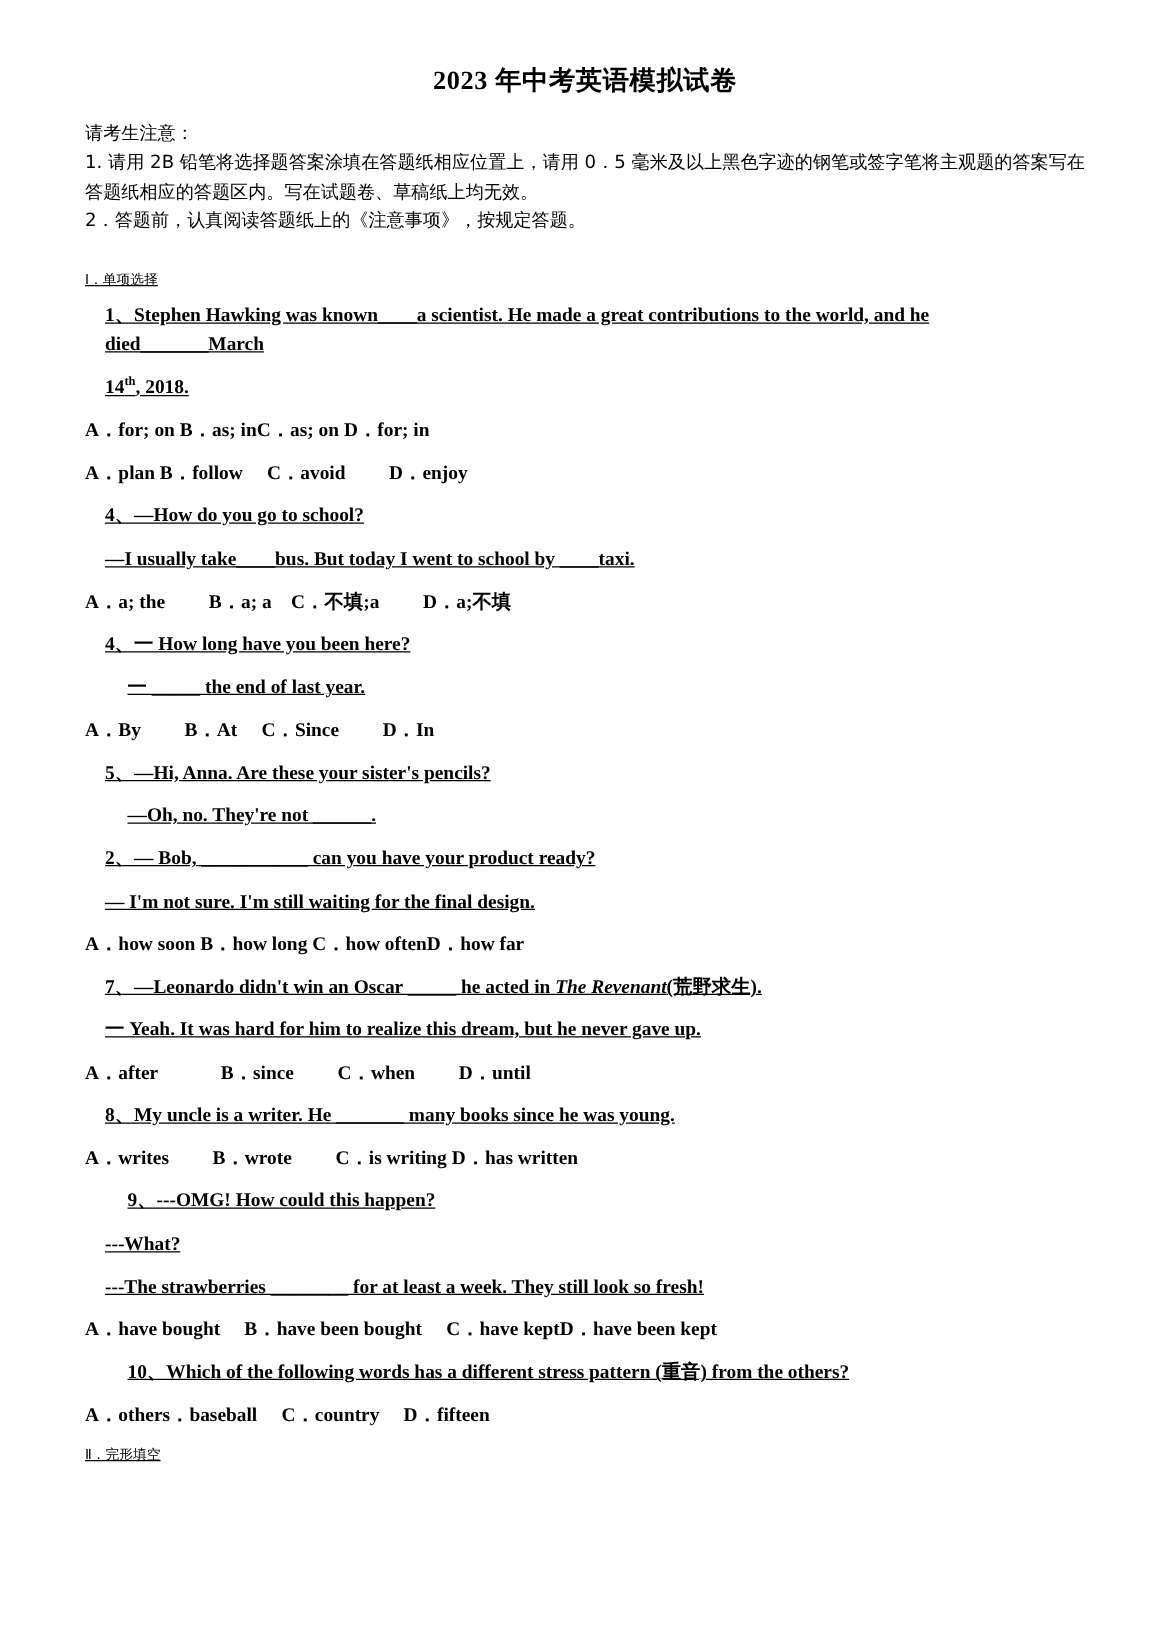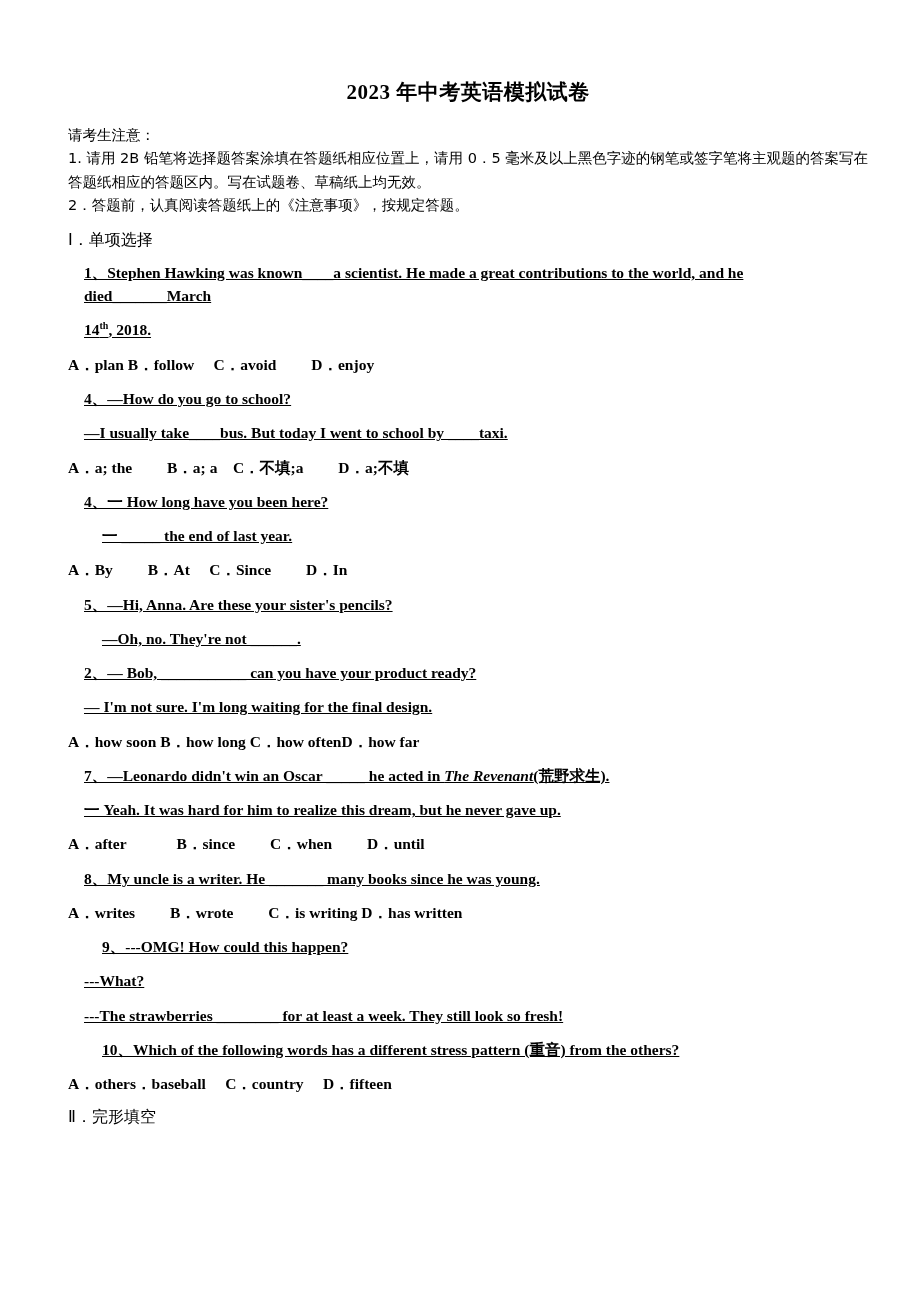--- a/index.html
+++ b/index.html
@@ -14,44 +14,45 @@
     color: #000000;
   }
   .page {
     position: relative;
     width: 920px;
     min-height: 1302px;
     padding: 0;
     box-sizing: border-box;
   }
   .inner {
-    padding: 78px 52px 20px 68px;
+    padding: 50px 52px 20px 68px;
   }
   h1.doc-title {
     font-family: "Liberation Serif", "DejaVu Serif", serif;
     font-size: 21px;
     font-weight: bold;
     text-align: center;
     margin: 0 0 18px 0;
     letter-spacing: 0.5px;
   }
   .notice-line {
     font-family: "DejaVu Sans", "Liberation Sans", sans-serif;
     font-size: 14.5px;
     line-height: 1.62;
     margin: 0;
     text-align: justify;
   }
   .notice-block {
-    margin-bottom: 12px;
+    margin-bottom: 26px;
   }
   .section-head {
     font-family: "DejaVu Sans", "Liberation Sans", sans-serif;
-    font-size: 16px;
+    font-size: 11px;
     margin: 12px 0 10px 0;
+    text-decoration: underline;
   }
   .q {
     font-size: 15.5px;
     font-weight: bold;
     line-height: 1.5;
     margin: 0 0 11px 16px;
     text-decoration: underline;
   }
   .q.indent {
     text-indent: 18px;
@@ -81,48 +82,50 @@
     <div class="notice-block">
       <p class="notice-line">请考生注意：</p>
       <p class="notice-line">1. 请用 2B 铅笔将选择题答案涂填在答题纸相应位置上，请用 0．5 毫米及以上黑色字迹的钢笔或签字笔将主观题的答案写在答题纸相应的答题区内。写在试题卷、草稿纸上均无效。</p>
       <p class="notice-line">2．答题前，认真阅读答题纸上的《注意事项》，按规定答题。</p>
     </div>
 
     <p class="section-head">Ⅰ．单项选择</p>
 
     <p class="q"><span>1、Stephen Hawking was known____a scientist. He made a great contributions to the world, and he died_______March</span></p>
     <p class="q"><span>14</span><span class="sub">th</span><span>, 2018.</span></p>
+    <p class="opts">A．for; on    B．as; inC．as; on    D．for; in</p>
 
     <p class="opts">A．plan B．follow　 C．avoid　　 D．enjoy</p>
 
     <p class="q">4、—How do you go to school?</p>
     <p class="q">—I usually take____bus. But today I went to school by        ____taxi.</p>
     <p class="opts">A．a; the　　 B．a; a　C．不填;a　　 D．a;不填</p>
 
     <p class="q">4、一 How long have you been here?</p>
     <p class="q indent">一 _____  the end of last year.</p>
     <p class="opts">A．By　　 B．At　 C．Since　　 D．In</p>
 
     <p class="q">5、—Hi, Anna. Are these your sister's pencils?</p>
     <p class="q indent">—Oh, no. They're not ______.</p>
 
     <p class="q">2、— Bob, ___________ can you have your product ready?</p>
-    <p class="q">— I'm not sure. I'm long waiting for the final design.</p>
+    <p class="q">— I'm not sure. I'm still waiting for the final design.</p>
     <p class="opts">A．how soon B．how long C．how oftenD．how far</p>
 
     <p class="q"><span>7、—Leonardo didn't win an Oscar _____  he acted in </span><span class="ital">The Revenant</span><span>(荒野求生).</span></p>
     <p class="q">一 Yeah. It was hard for him to realize this dream, but he never gave up.</p>
     <p class="opts">A．after　　　 B．since　　 C．when　　 D．until</p>
 
     <p class="q">8、My uncle is a writer. He _______ many books since he was young.</p>
     <p class="opts">A．writes　　 B．wrote　　 C．is writing D．has written</p>
 
     <p class="q indent">9、---OMG! How could this happen?</p>
     <p class="q">---What?</p>
     <p class="q">---The strawberries ________ for at least a week. They still look so fresh!</p>
+    <p class="opts">A．have bought　 B．have been bought　 C．have keptD．have been kept</p>
 
     <p class="q indent">10、Which of the following words has a different stress pattern (重音) from the others?</p>
     <p class="opts">A．others．baseball　 C．country　 D．fifteen</p>
 
     <p class="section-head">Ⅱ．完形填空</p>
 
   </div>
 </div>
 
 </body></html>

